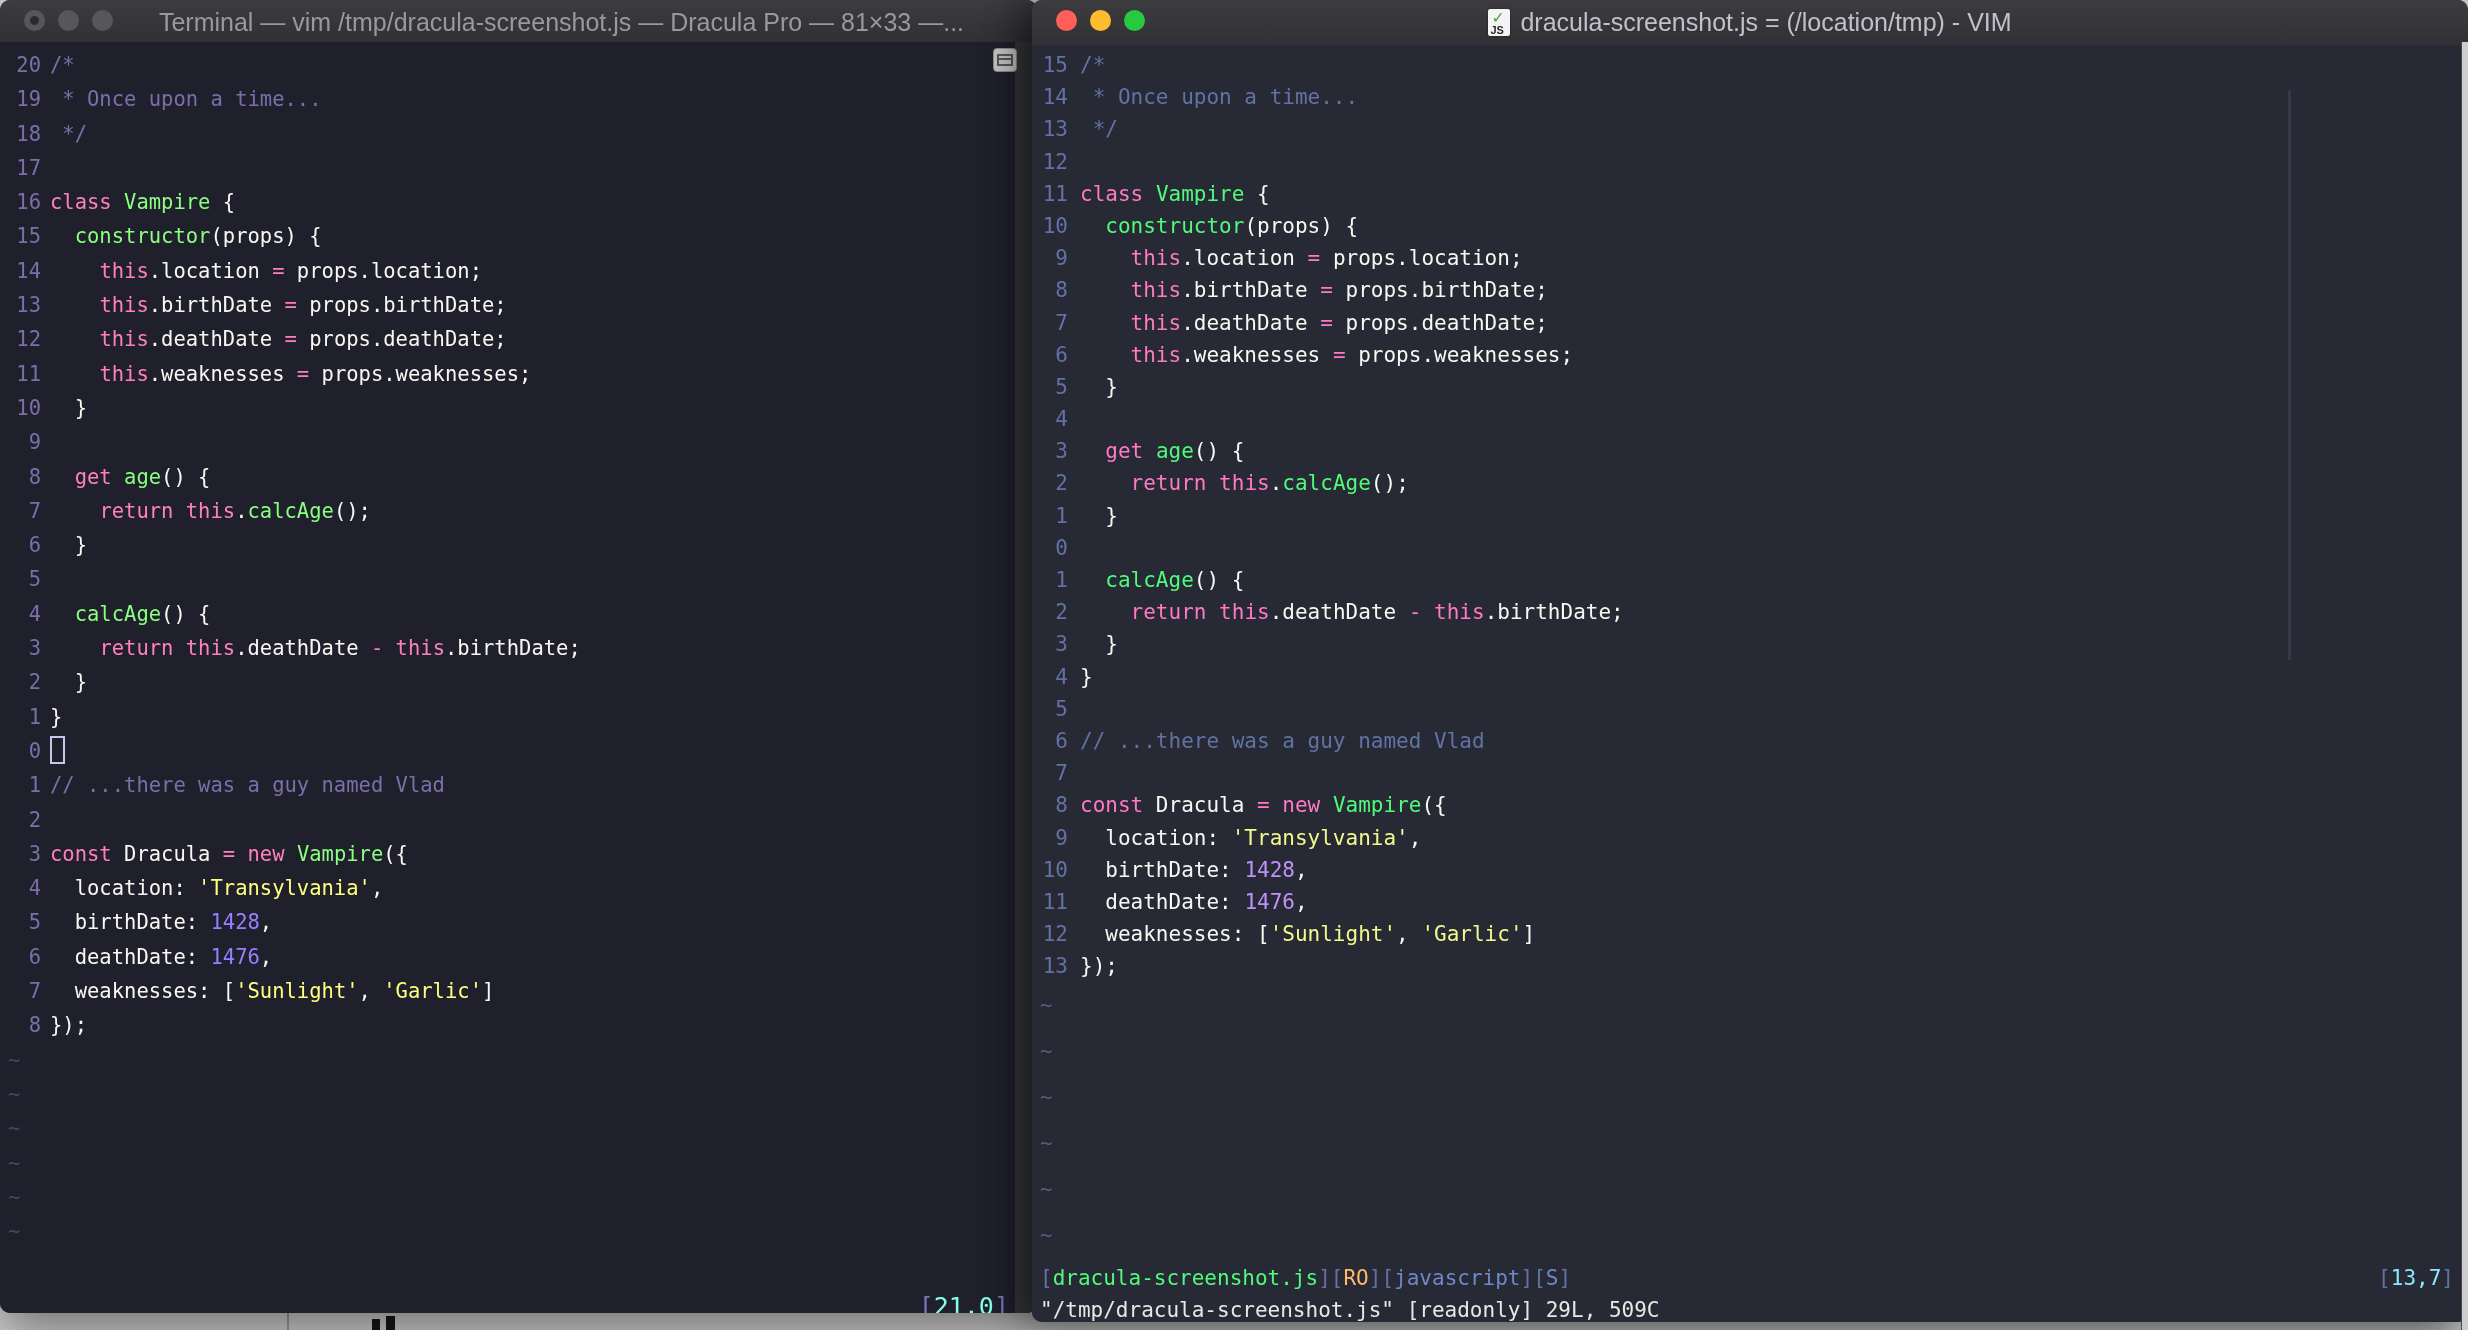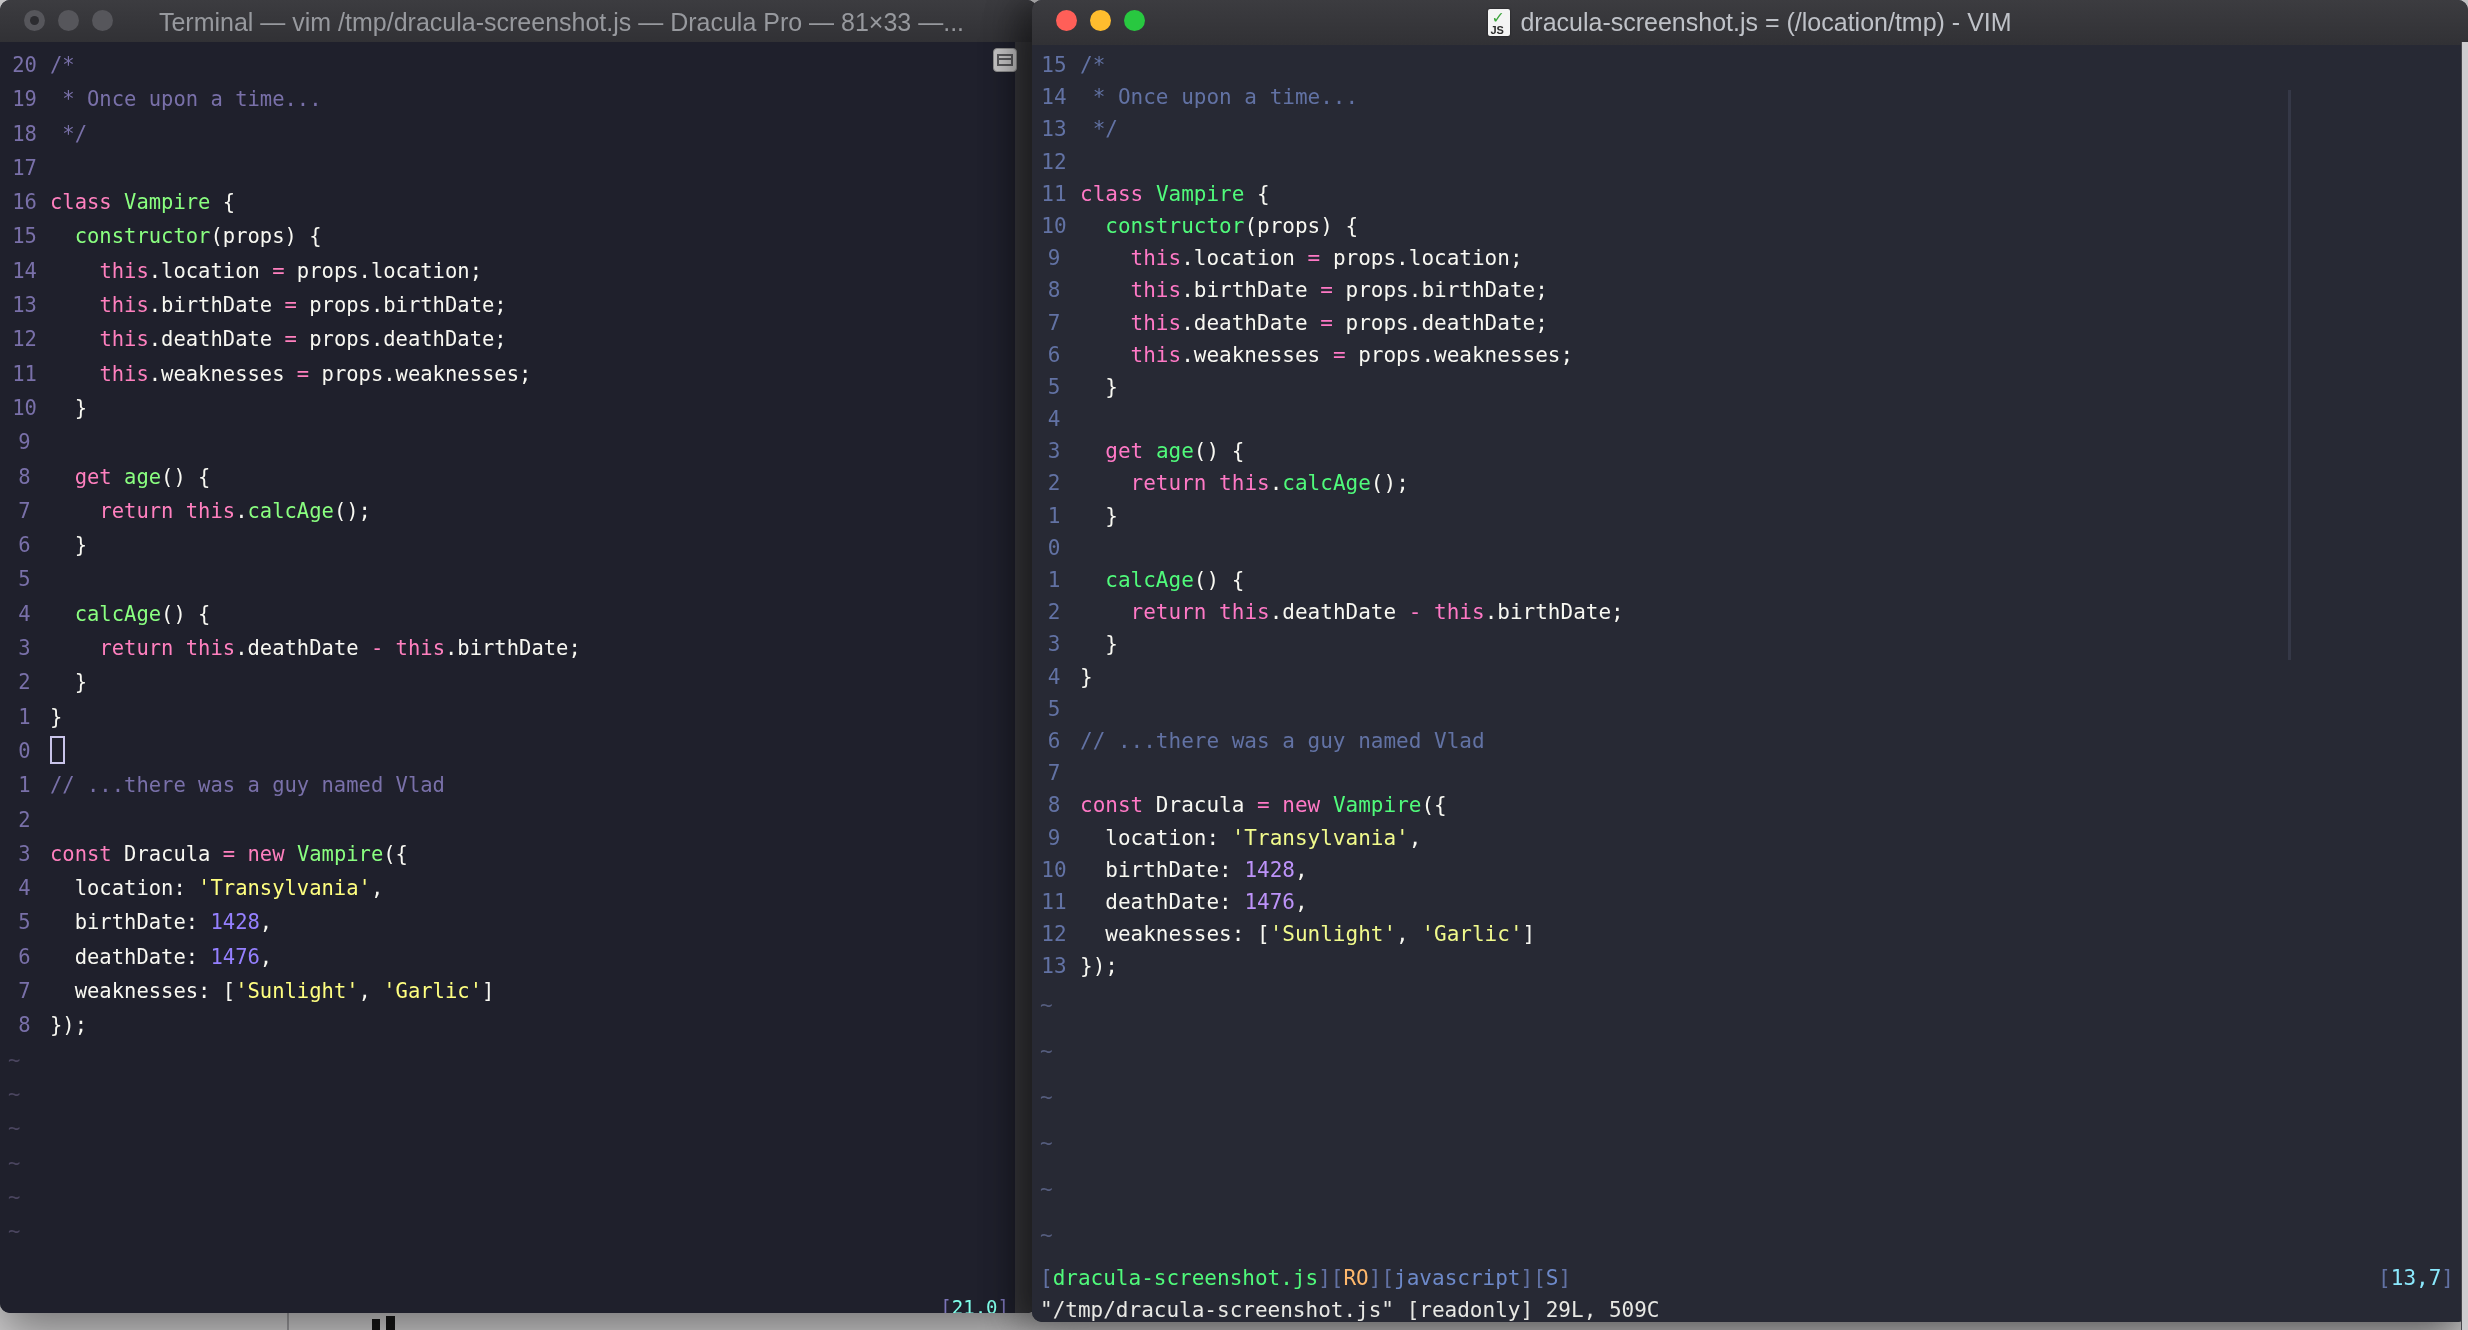--- a/index.html
+++ b/index.html
@@ -23,21 +23,21 @@
   .light.gray .dot{position:absolute;left:6px;top:6px;width:9px;height:9px;border-radius:50%;background:#2c2c30;}
   .light.red{background:#ff5f58;}
   .light.yellow{background:#ffbd2e;}
   .light.green{background:#28c840;}
 
   
   .content{position:absolute;left:0;right:0;bottom:0;overflow:hidden;
            font-family:"DejaVu Sans Mono", monospace;}
   .code-area{position:absolute;white-space:pre;}
   .row{white-space:pre;}
-  .lnum{display:inline-block;text-align:center;}
+  .lnum{display:inline-block;text-align:right;}
   .tok-w{color:#f8f8f2;}
   .hollow-cursor{display:inline-block;width:11px;height:24px;border:2px solid #c9c4ea;
                  vertical-align:middle;transform:translateY(-2px);}
   .statusline{position:absolute;white-space:pre;}
   .st-right{position:absolute;white-space:pre;}
 
   
   .win-left{left:0;top:0;width:1037px;height:1313px;background:#1f202c;}
   .win-left .titlebar{height:42px;}
   .win-left .title-text{position:absolute;left:90px;right:4px;top:8px;text-align:center;}
@@ -45,21 +45,21 @@
   .win-left .code-area{top:6px;left:8px;right:30px;font-size:20.5px;}
   .win-left .row{height:34.3px;line-height:34.3px;}
   .win-left .lnum{width:33px;margin-right:9px;color:#7970a9;}
   .win-left .tilde{color:#4b4660;}
   .win-left .tok-c{color:#7970a9;}
   .win-left .tok-k{color:#ff80bf;}
   .win-left .tok-f{color:#8aff80;}
   .win-left .tok-s{color:#ffff80;}
   .win-left .tok-n{color:#9580ff;}
   .win-left .statusline{left:8px;top:1248px;font-size:20.5px;line-height:34px;margin-top:47px;}
-  .win-left .st-right{right:28px;top:1248px;font-size:19px;line-height:34px;}
+  .win-left .st-right{right:28px;top:1248px;font-size:25px;line-height:34px;}
   .win-left .st-br{color:#7b74b8;}
   .win-left .st-fn{color:#87f87f;}
   .win-left .st-ft{color:#8f93d8;}
   .win-left .st-pos{color:#80ffea;}
   .scroll-track{position:absolute;top:42px;right:0;width:22px;bottom:0;background:#39393d;
                 border-radius:0 0 10px 0;}
   .pane-btn{position:absolute;top:6px;left:-22px;width:22px;height:22px;background:#c8c7c8;
             border-radius:4px;border:1px solid #8f8f8f;}
   .pane-btn .glyph{position:absolute;left:3px;top:5px;width:12px;height:8px;
                    border:2px solid #59595c;}

